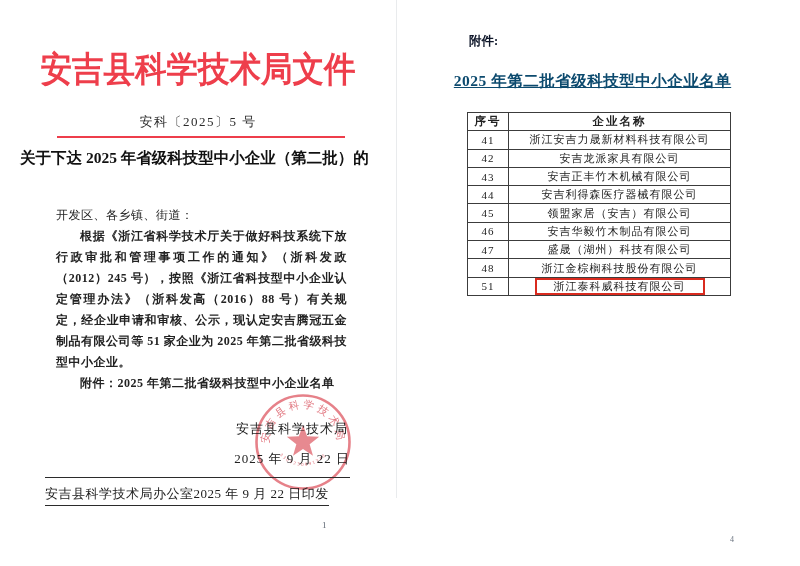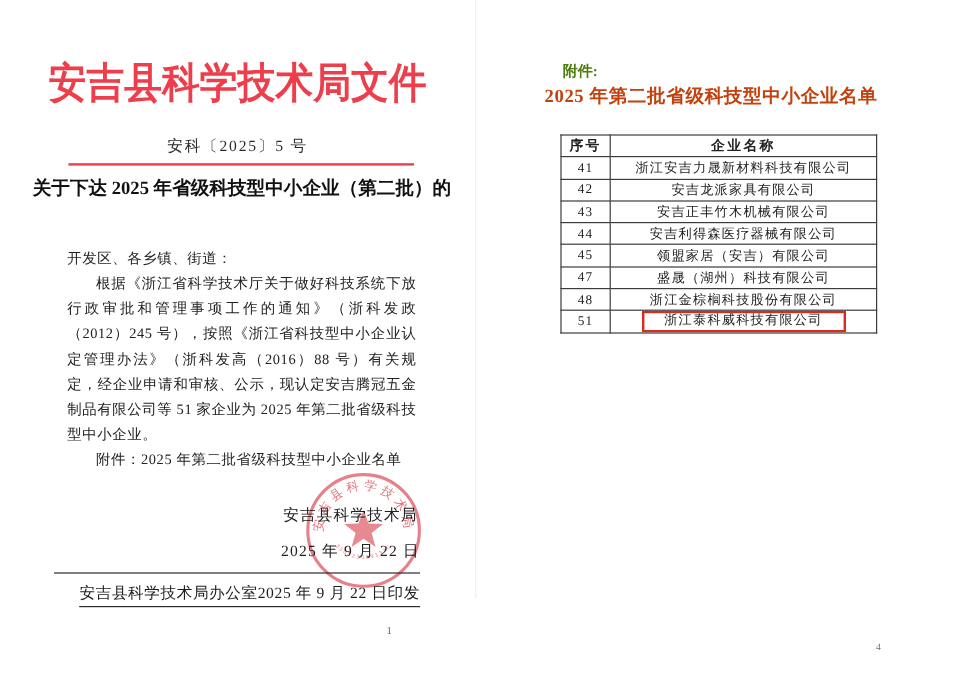--- a/index.html
+++ b/index.html
@@ -28,53 +28,54 @@
   }
   .doc-number{
     position:absolute;left:0;right:0;top:113px;text-align:center;
     font-size:13px;letter-spacing:1.5px;color:#2a2a2a;
   }
   .red-rule{
     position:absolute;left:57px;width:288px;top:136px;height:2px;
     background:var(--doc-red);
   }
   .notice-title{
-    position:absolute;left:20px;right:20px;top:146px;text-align:right;
+    position:absolute;left:20px;right:20px;top:146px;text-align:left;
     font-weight:bold;font-size:15.5px;line-height:24px;color:#111;
   }
   .body-block{
     position:absolute;left:56px;width:291px;top:205px;
     font-size:12px;line-height:21px;text-align:justify;color:#222;
     letter-spacing:0.5px;
   }
-  .para-indent{text-indent:2em;margin:0;}
+  .para-indent{text-indent:2em;margin:0;font-weight:bold;}
   .no-indent{margin:0;}
   .sign-block{
     position:absolute;left:212px;width:160px;top:414px;text-align:center;
     font-size:13px;line-height:30px;color:#222;letter-spacing:1px;z-index:2;
   }
   .seal{
     position:absolute;left:253px;top:392px;width:100px;height:100px;
     mix-blend-mode:multiply;opacity:0.88;z-index:3;
   }
   .footer-block{
     position:absolute;left:45px;width:305px;top:477px;
     border-top:1px solid #2b2b2b;padding-top:7px;
-    display:flex;justify-content:flex-end;align-items:flex-start;
+    display:flex;justify-content:flex-start;align-items:flex-start;
     font-size:13px;letter-spacing:0.5px;z-index:4;
   }
   .footer-block span{border-bottom:1px solid #2b2b2b;padding-bottom:2px;}
   .page-num-left{position:absolute;left:322px;top:520px;font-size:9px;color:#5d6672;}
 
   
-  .attach-label{position:absolute;left:72px;top:51px;font-size:12.5px;font-weight:bold;color:#4d7c0f;}
+  .attach-label{position:absolute;left:72px;top:33px;font-size:12.5px;font-weight:bold;color:#0f172a;}
   .list-title{
     position:absolute;left:0;right:12px;top:70px;text-align:center;
-    font-size:15.5px;font-weight:bold;line-height:21px;color:#c2410c;
+    font-size:15.5px;font-weight:bold;line-height:21px;color:#0c4a6e;
     letter-spacing:0.5px;
+    text-decoration:underline;
   }
   .table-wrap{position:absolute;left:70px;top:112px;}
   table.company-table{border-collapse:collapse;table-layout:fixed;width:264px;}
   .company-table th,.company-table td{
     border:1px solid var(--tbl-border);text-align:center;vertical-align:middle;
     font-size:11px;height:17.3px;padding:0;letter-spacing:1px;color:#222;
     overflow:hidden;white-space:nowrap;
   }
   .company-table th{font-weight:bold;font-size:11.5px;letter-spacing:2px;}
   .col-no{width:40px;}
@@ -166,20 +167,24 @@
             </tr>
             <tr>
               <td>44</td>
               <td>安吉利得森医疗器械有限公司</td>
             </tr>
             <tr>
               <td>45</td>
               <td>领盟家居（安吉）有限公司</td>
             </tr>
             <tr>
+              <td>46</td>
+              <td>安吉华毅竹木制品有限公司</td>
+            </tr>
+            <tr>
               <td>47</td>
               <td>盛晟（湖州）科技有限公司</td>
             </tr>
             <tr>
               <td>48</td>
               <td>浙江金棕榈科技股份有限公司</td>
             </tr>
             <tr>
               <td>51</td>
               <td><span class="hl-box">浙江泰科威科技有限公司</span></td>

